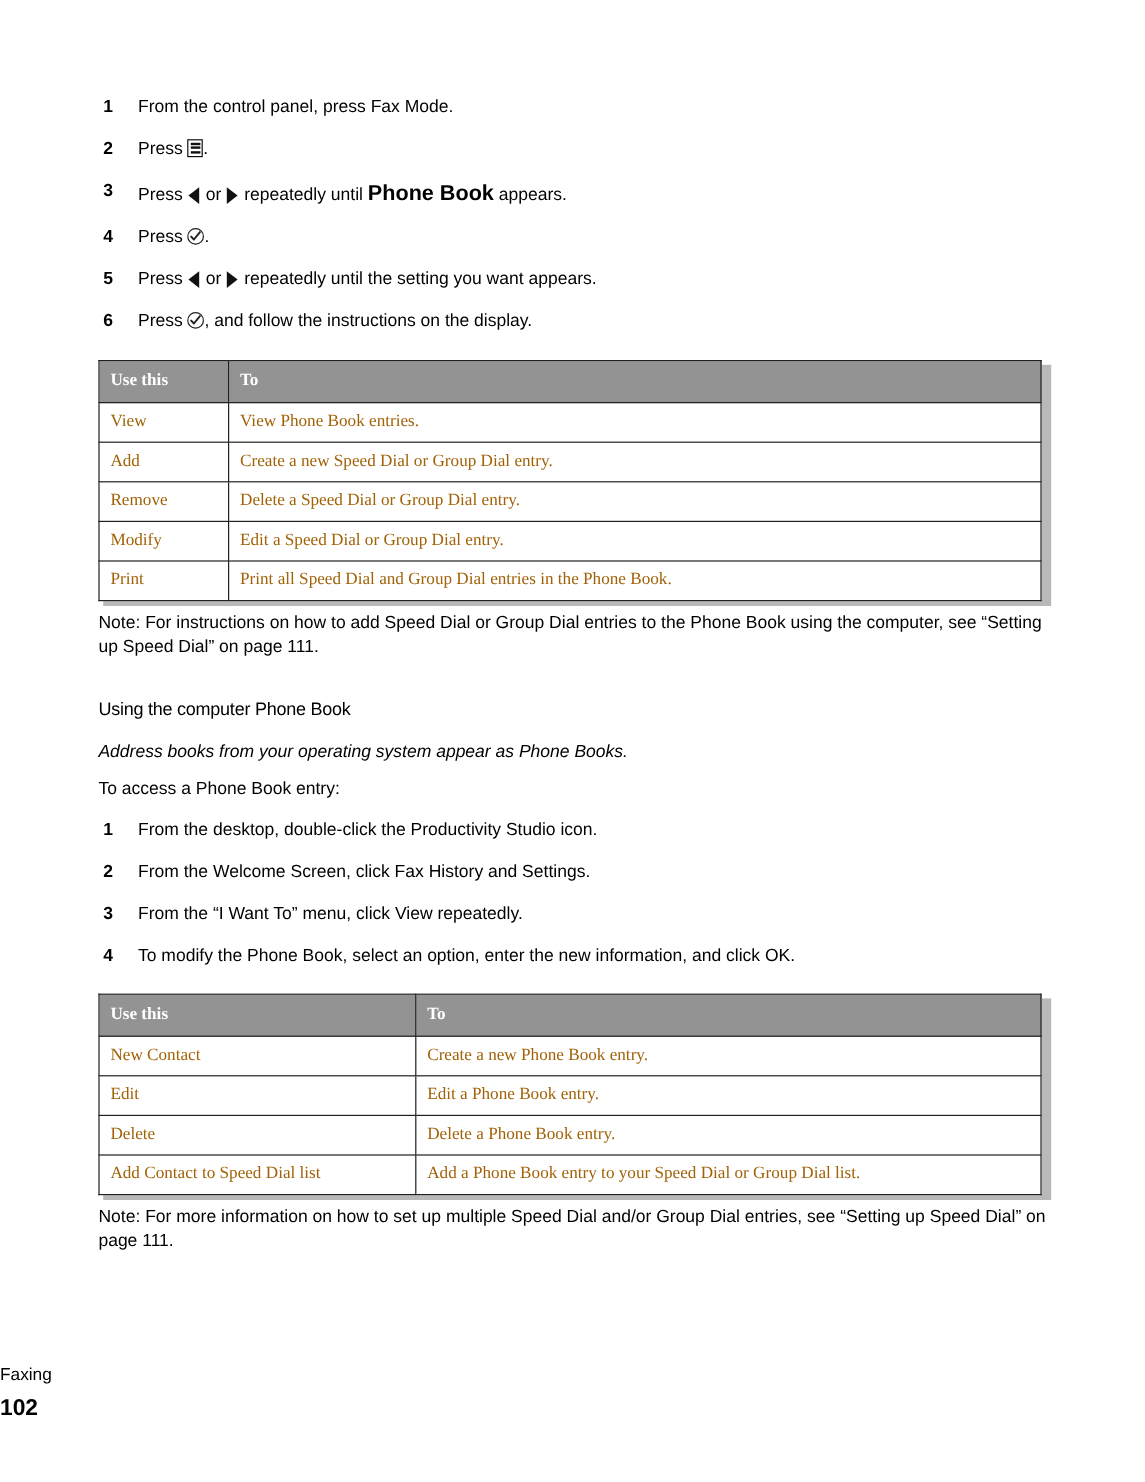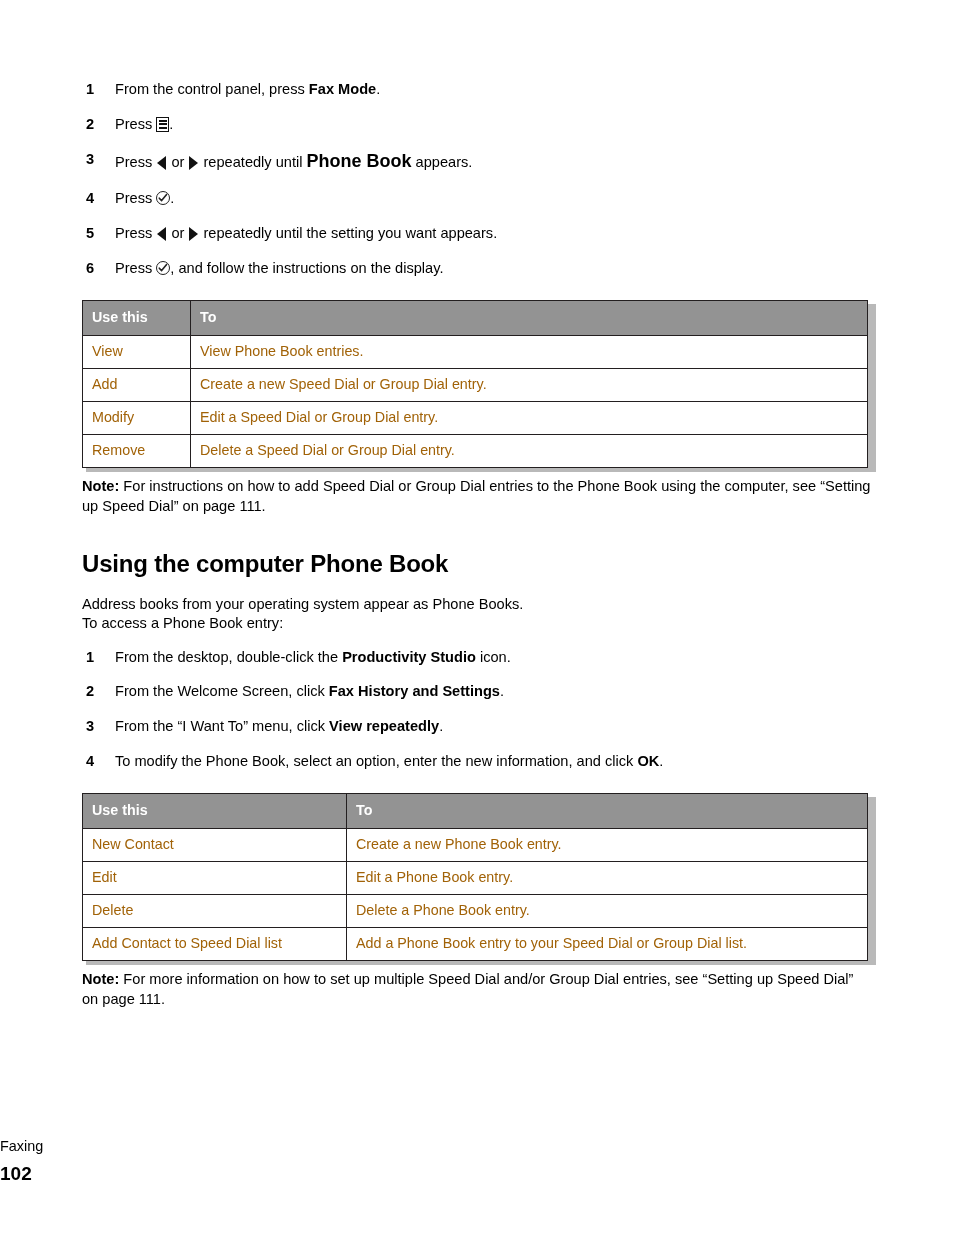--- a/index.html
+++ b/index.html
@@ -26,21 +26,22 @@
     position: absolute;
     left: 82px;
     top: 80px;
     width: 790px;
   }
 
   
   .para {
     font-size: 14.6px;
     line-height: 1.32;
-    margin: 0 0 0 0;
+    margin: 0 0 12px 0;
+    font-style: italic;
   }
   .intro {
     font-size: 14.6px;
     line-height: 1.32;
     margin: 0 0 14px 0;
   }
 
   
   .steps {
     margin: 0;
@@ -56,21 +57,21 @@
     min-height: 18px;
   }
   .step:last-child { margin-bottom: 0; }
   .step .num {
     position: absolute;
     left: 4px;
     top: 0;
     font-weight: bold;
     font-size: 14.6px;
   }
-  .step b, .para b, .note b { font-weight: bold; }
+  .step b, .para b, .note b { font-weight: normal; }
 
   .mono {
     font-family: Liberation Sans, sans-serif;
     font-weight: bold;
     font-size: 18px;
     letter-spacing: 0px;
   }
 
   
   .icon-inline {
@@ -132,20 +133,21 @@
     background: #b9b9b9;
     z-index: 0;
   }
   table.ui-table {
     position: relative;
     z-index: 1;
     border-collapse: collapse;
     width: 786px;
     background: #fff;
     table-layout: fixed;
+    font-family: Liberation Serif, serif;
   }
   table.ui-table th,
   table.ui-table td {
     border: 1px solid #231f20;
     padding: 5px 9px 6px 9px;
     font-size: 14.3px;
     line-height: 1.25;
     text-align: left;
     vertical-align: middle;
     height: 21px;
@@ -161,22 +163,22 @@
 
   
   .note {
     font-size: 14.6px;
     line-height: 1.35;
     margin: 9px 0 0 0;
   }
 
   
   h2.section-title {
-    font-size: 24px;
-    font-weight: bold;
+    font-size: 15px;
+    font-weight: normal;
     letter-spacing: -0.2px;
     margin: 34px 0 18px 0;
     line-height: 1.1;
   }
 
   
   .footer {
     position: absolute;
     left: 0;
     top: 1138px;
@@ -233,26 +235,30 @@
         <tbody>
             <tr>
               <td>View</td>
               <td>View Phone Book entries.</td>
             </tr>
             <tr>
               <td>Add</td>
               <td>Create a new Speed Dial or Group Dial entry.</td>
             </tr>
             <tr>
+              <td>Remove</td>
+              <td>Delete a Speed Dial or Group Dial entry.</td>
+            </tr>
+            <tr>
               <td>Modify</td>
               <td>Edit a Speed Dial or Group Dial entry.</td>
             </tr>
             <tr>
-              <td>Remove</td>
-              <td>Delete a Speed Dial or Group Dial entry.</td>
+              <td>Print</td>
+              <td>Print all Speed Dial and Group Dial entries in the Phone Book.</td>
             </tr>
           </tbody>
       </table>
     </div>
 
     <p class="note">
       <b>Note:</b><span> For instructions on how to add Speed Dial or Group Dial entries to the Phone Book using the computer, see “Setting up Speed Dial” on page 111.</span>
     </p>
 
     <h2 class="section-title">Using the computer Phone Book</h2>

